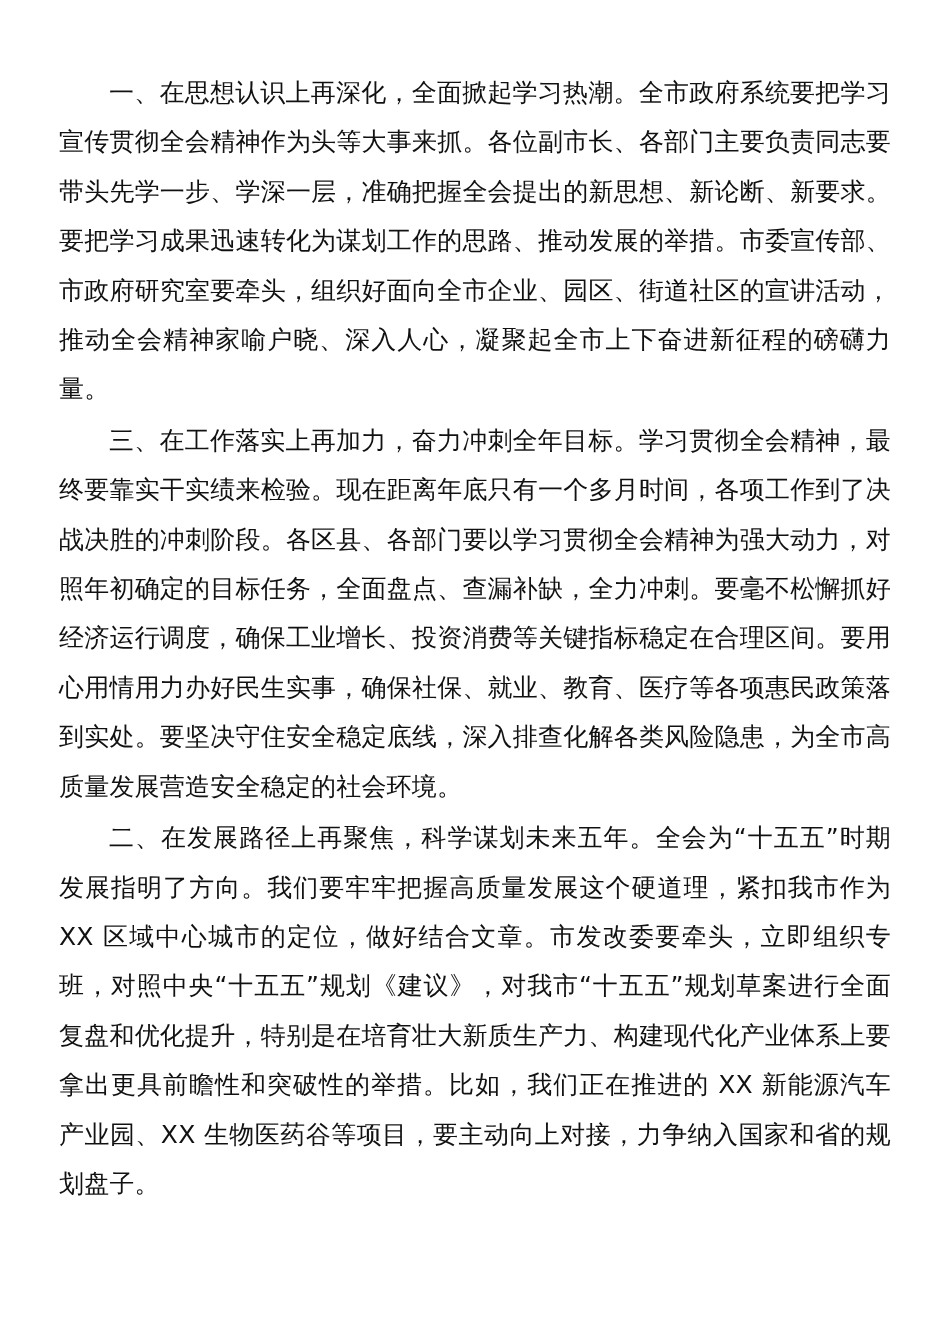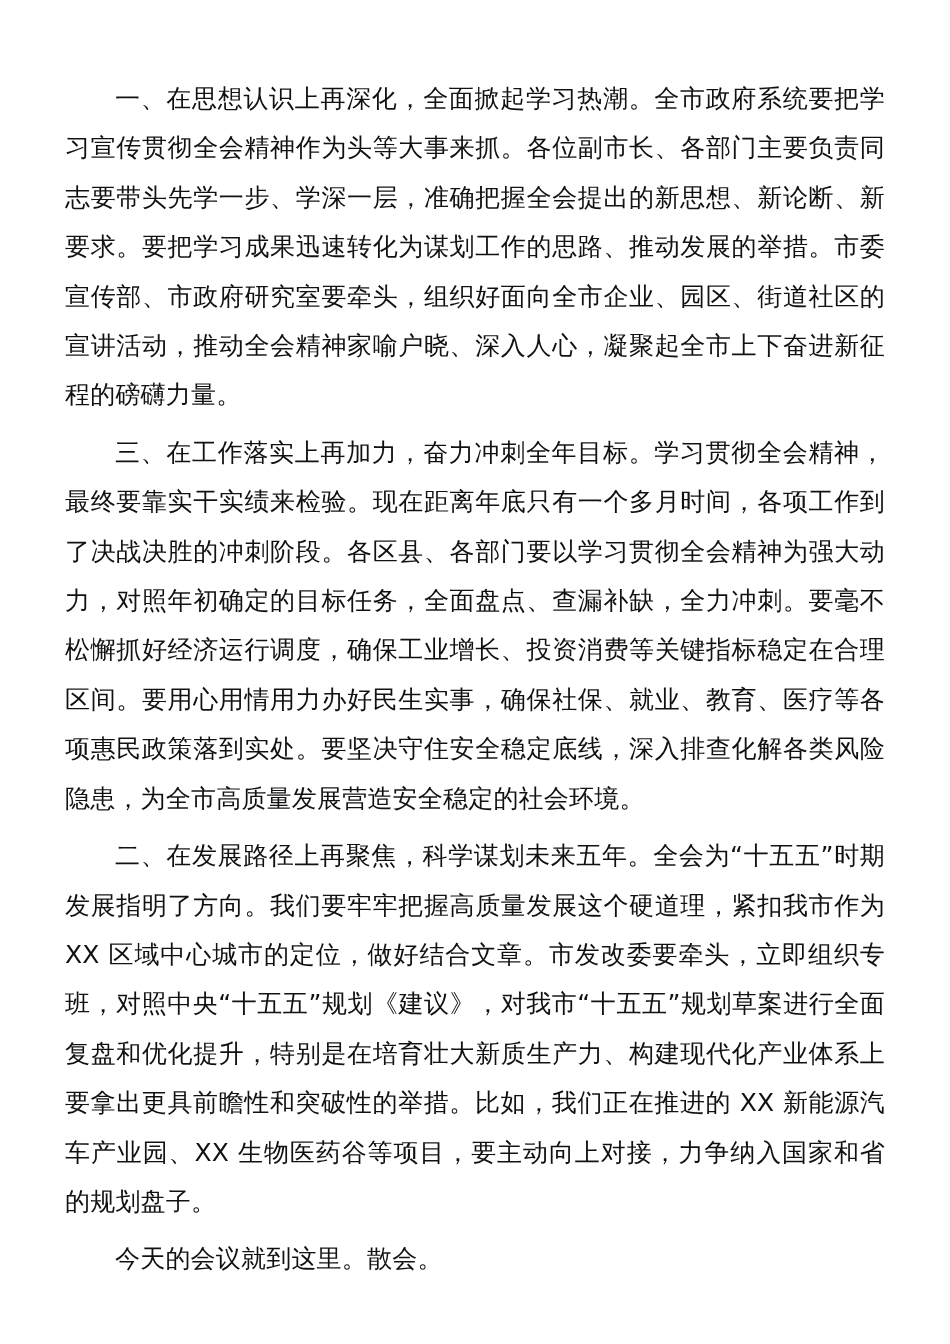--- a/index.html
+++ b/index.html
@@ -19,25 +19,24 @@
     top: 66px;
     width: 836px;
     font-family: "DejaVu Sans", "Liberation Sans", sans-serif;
     font-size: 25px;
     line-height: 49.4px;
     color: #111111;
     letter-spacing: 0.2px;
     text-align: justify;
   }
   .para {
-    margin: 8px;
+    margin: 2px;
     text-indent: 2em;
   }
 </style>
 </head>
 <body>
 
 <div class="page">
   <p class="para"><span>一、在思想认识上再深化，全面掀起学习热潮。</span><span>全市政府系统要把学习宣传贯彻全会精神作为头等大事来抓。各位副市长、各部门主要负责同志要带头先学一步、学深一层，准确把握全会提出的新思想、新论断、新要求。要把学习成果迅速转化为谋划工作的思路、推动发展的举措。市委宣传部、市政府研究室要牵头，组织好面向全市企业、园区、街道社区的宣讲活动，推动全会精神家喻户晓、深入人心，凝聚起全市上下奋进新征程的磅礴力量。</span></p>
   <p class="para"><span>三、在工作落实上再加力，奋力冲刺全年目标。</span><span>学习贯彻全会精神，最终要靠实干实绩来检验。现在距离年底只有一个多月时间，各项工作到了决战决胜的冲刺阶段。各区县、各部门要以学习贯彻全会精神为强大动力，对照年初确定的目标任务，全面盘点、查漏补缺，全力冲刺。要毫不松懈抓好经济运行调度，确保工业增长、投资消费等关键指标稳定在合理区间。要用心用情用力办好民生实事，确保社保、就业、教育、医疗等各项惠民政策落到实处。要坚决守住安全稳定底线，深入排查化解各类风险隐患，为全市高质量发展营造安全稳定的社会环境。</span></p>
   <p class="para"><span>二、在发展路径上再聚焦，科学谋划未来五年。</span><span>全会为“十五五”时期发展指明了方向。我们要牢牢把握高质量发展这个硬道理，紧扣我市作为 XX 区域中心城市的定位，做好结合文章。市发改委要牵头，立即组织专班，对照中央“十五五”规划《建议》，对我市“十五五”规划草案进行全面复盘和优化提升，特别是在培育壮大新质生产力、构建现代化产业体系上要拿出更具前瞻性和突破性的举措。比如，我们正在推进的 XX 新能源汽车产业园、XX 生物医药谷等项目，要主动向上对接，力争纳入国家和省的规划盘子。</span></p>
-  <p class="para"><span>今天的会议就到这里。散会。</span></p>
 </div>
 
 </body></html>

